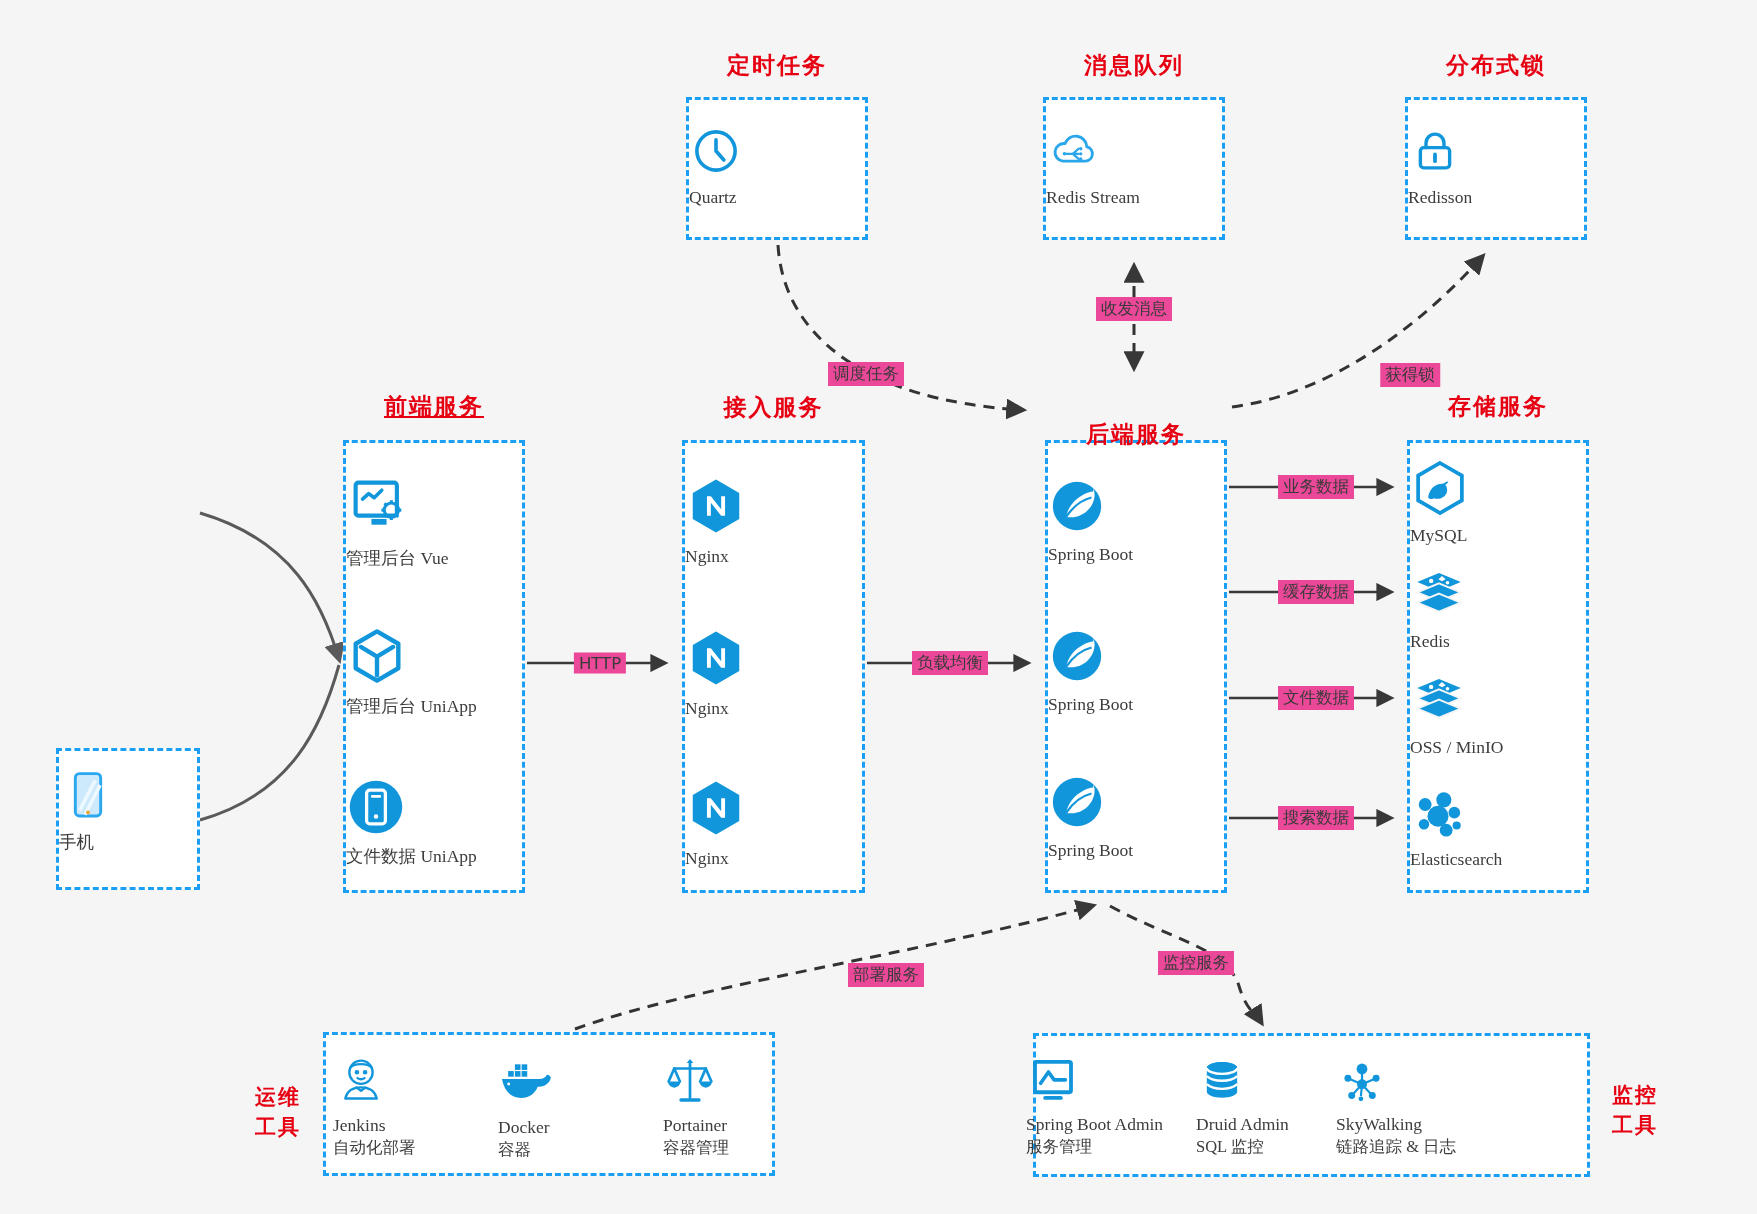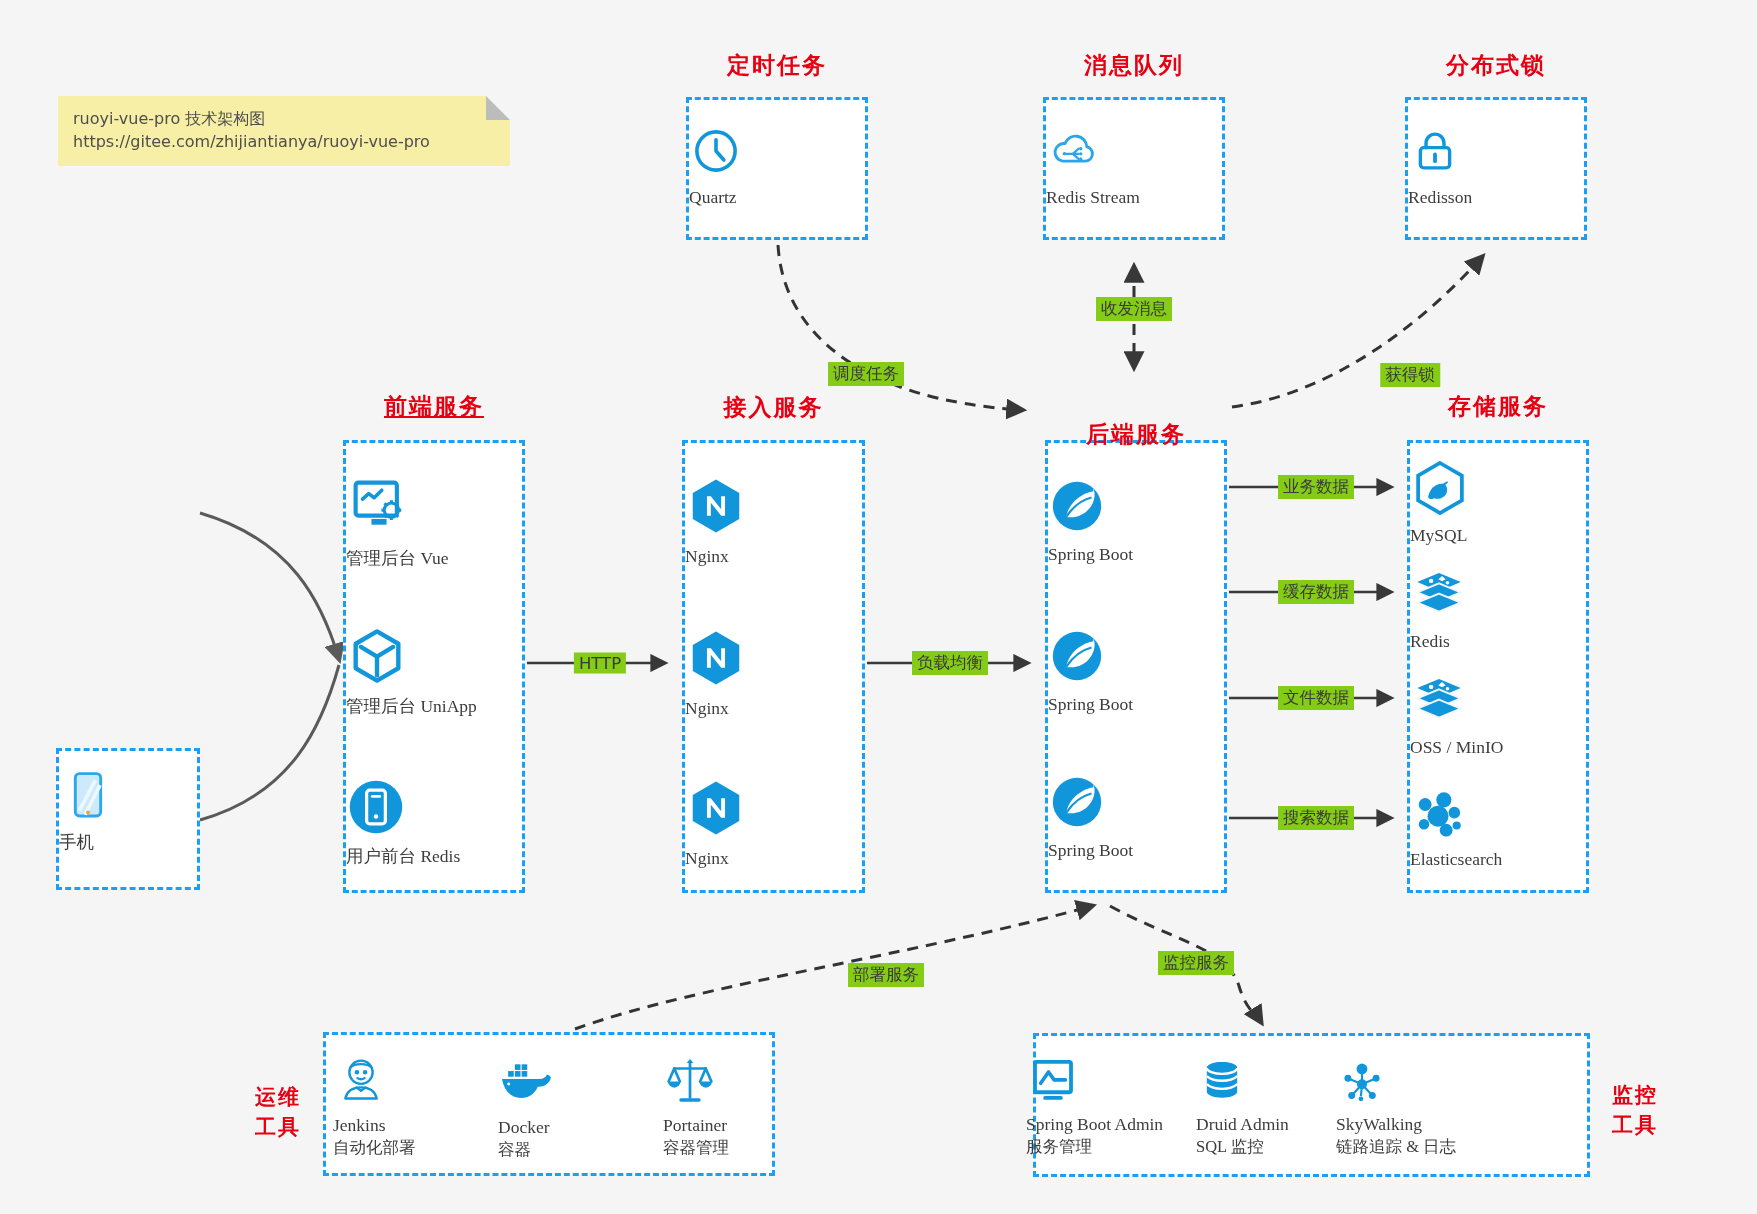--- a/index.html
+++ b/index.html
@@ -4,21 +4,21 @@
 <style>
   html,body{margin:0;padding:0;background:#f5f5f6;font-family:"DejaVu Sans","Liberation Sans",sans-serif;}
   .stage{position:relative;width:1757px;height:1214px;background:#f5f5f6;overflow:hidden;}
   svg.connectors{position:absolute;left:0;top:0;z-index:1;pointer-events:none;}
   .gbox{position:absolute;background:#fff;border:3px dashed #1a9ff5;box-sizing:border-box;z-index:2;}
   .col-title{position:absolute;color:#e60012;font-weight:bold;font-size:23px;text-align:center;letter-spacing:2px;z-index:3;white-space:nowrap;}
   .side-title{position:absolute;color:#e60012;font-weight:bold;font-size:21px;text-align:center;line-height:1.45;z-index:3;letter-spacing:2px;}
   .bitem{position:absolute;display:flex;flex-direction:column;align-items:flex-start;gap:9px;font-family:Liberation Serif, serif;}
   .item-label{font-size:17.5px;color:#3d3d3d;white-space:nowrap;line-height:1.2;}
   .sub-label{font-size:16.5px;color:#3d3d3d;white-space:nowrap;line-height:1.2;margin-top:-4px;}
-  .elabel{position:absolute;transform:translate(-50%,-50%);font-size:16.5px;color:#3a3a3a;background:#84cc16;padding:1px 5px;white-space:nowrap;z-index:5;}
+  .elabel{position:absolute;transform:translate(-50%,-50%);font-size:16.5px;color:#3a3a3a;background:#ec4899;padding:1px 5px;white-space:nowrap;z-index:5;}
   .note{position:absolute;left:58px;top:96px;width:452px;height:70px;background:#f8efa6;z-index:4;box-sizing:border-box;padding:11px 0 0 15px;font-size:16px;color:#4e4e4e;line-height:1.45;}
   .note::after{content:"";position:absolute;top:0;right:0;width:0;height:0;border-bottom:24px solid #bcbcbc;border-right:24px solid #f5f5f6;}
   .icon{display:flex;align-items:center;justify-content:center;}
 </style>
 </head>
 <body>
 
 <div class="stage">
 
   <svg class="connectors" width="1757" height="1214" viewBox="0 0 1757 1214">
@@ -44,24 +44,20 @@
     </g>
     <g fill="none" stroke="#333" stroke-width="3" stroke-dasharray="11 8">
       <path d="M778 245 C783 332 860 400 1022 410" marker-end="url(#ah)"></path>
       <path d="M1134 267 V367" marker-start="url(#ah)" marker-end="url(#ah)"></path>
       <path d="M1232 407 C1330 394 1420 326 1482 257" marker-end="url(#ah)"></path>
       <path d="M575 1029 C700 984 906 957 1092 906" marker-end="url(#ah)"></path>
       <path d="M1110 906 C1172 940 1227 948 1239 986 C1246 1010 1256 1014 1261 1022" marker-end="url(#ah)"></path>
     </g>
   </svg>
 
-  <div class="note">
-    <div>ruoyi-vue-pro 技术架构图</div>
-    <div>https://gitee.com/zhijiantianya/ruoyi-vue-pro</div>
-  </div>
 
   <div class="col-title" style="left:686px;top:50px;width:182px;">定时任务</div>
   <div class="gbox" style="left:686px;top:97px;width:182px;height:143px;">
     <div class="bitem" style="left:0;right:0;top:24px;">
       <span class="icon">
         <svg width="54" height="54" viewBox="0 0 48 48" fill="none" stroke="#1296db" stroke-width="3.2" stroke-linecap="round" stroke-linejoin="round">
           <circle cx="24" cy="24" r="17"></circle>
             <path d="M24 14v10l7 8"></path>
         </svg>
       </span>
@@ -141,21 +137,21 @@
     </div>
     <div class="bitem" style="left:0;right:0;top:334px;">
       <span class="icon">
         <svg width="60" height="60" viewBox="0 0 48 48">
           <circle cx="24" cy="24" r="21" fill="#1296db"></circle>
           <rect x="16.5" y="10.5" width="15" height="27" rx="2.5" fill="none" stroke="#fff" stroke-width="2.6"></rect>
           <path d="M21 15.5h6" stroke="#fff" stroke-width="2.2" stroke-linecap="round"></path>
           <circle cx="24" cy="31.5" r="1.8" fill="#fff"></circle>
         </svg>
       </span>
-      <div class="item-label">用户前台 Redis</div>
+      <div class="item-label">文件数据 UniApp</div>
     </div>
   </div>
 
   <div class="col-title" style="left:682px;top:392px;width:183px;">接入服务</div>
   <div class="gbox" style="left:682px;top:440px;width:183px;height:453px;">
     <div class="bitem" style="left:0;right:0;top:32px;">
       <span class="icon">
         <svg width="62" height="62" viewBox="0 0 48 48">
           <path d="M24 3.5l18 10.4v20.2L24 44.5 6 34.1V13.9z" fill="#1296db"></path>
           <path d="M17 31.5V16.5h3l8 10v-10h3v15h-3l-8-10v10z" fill="#fff"></path>

